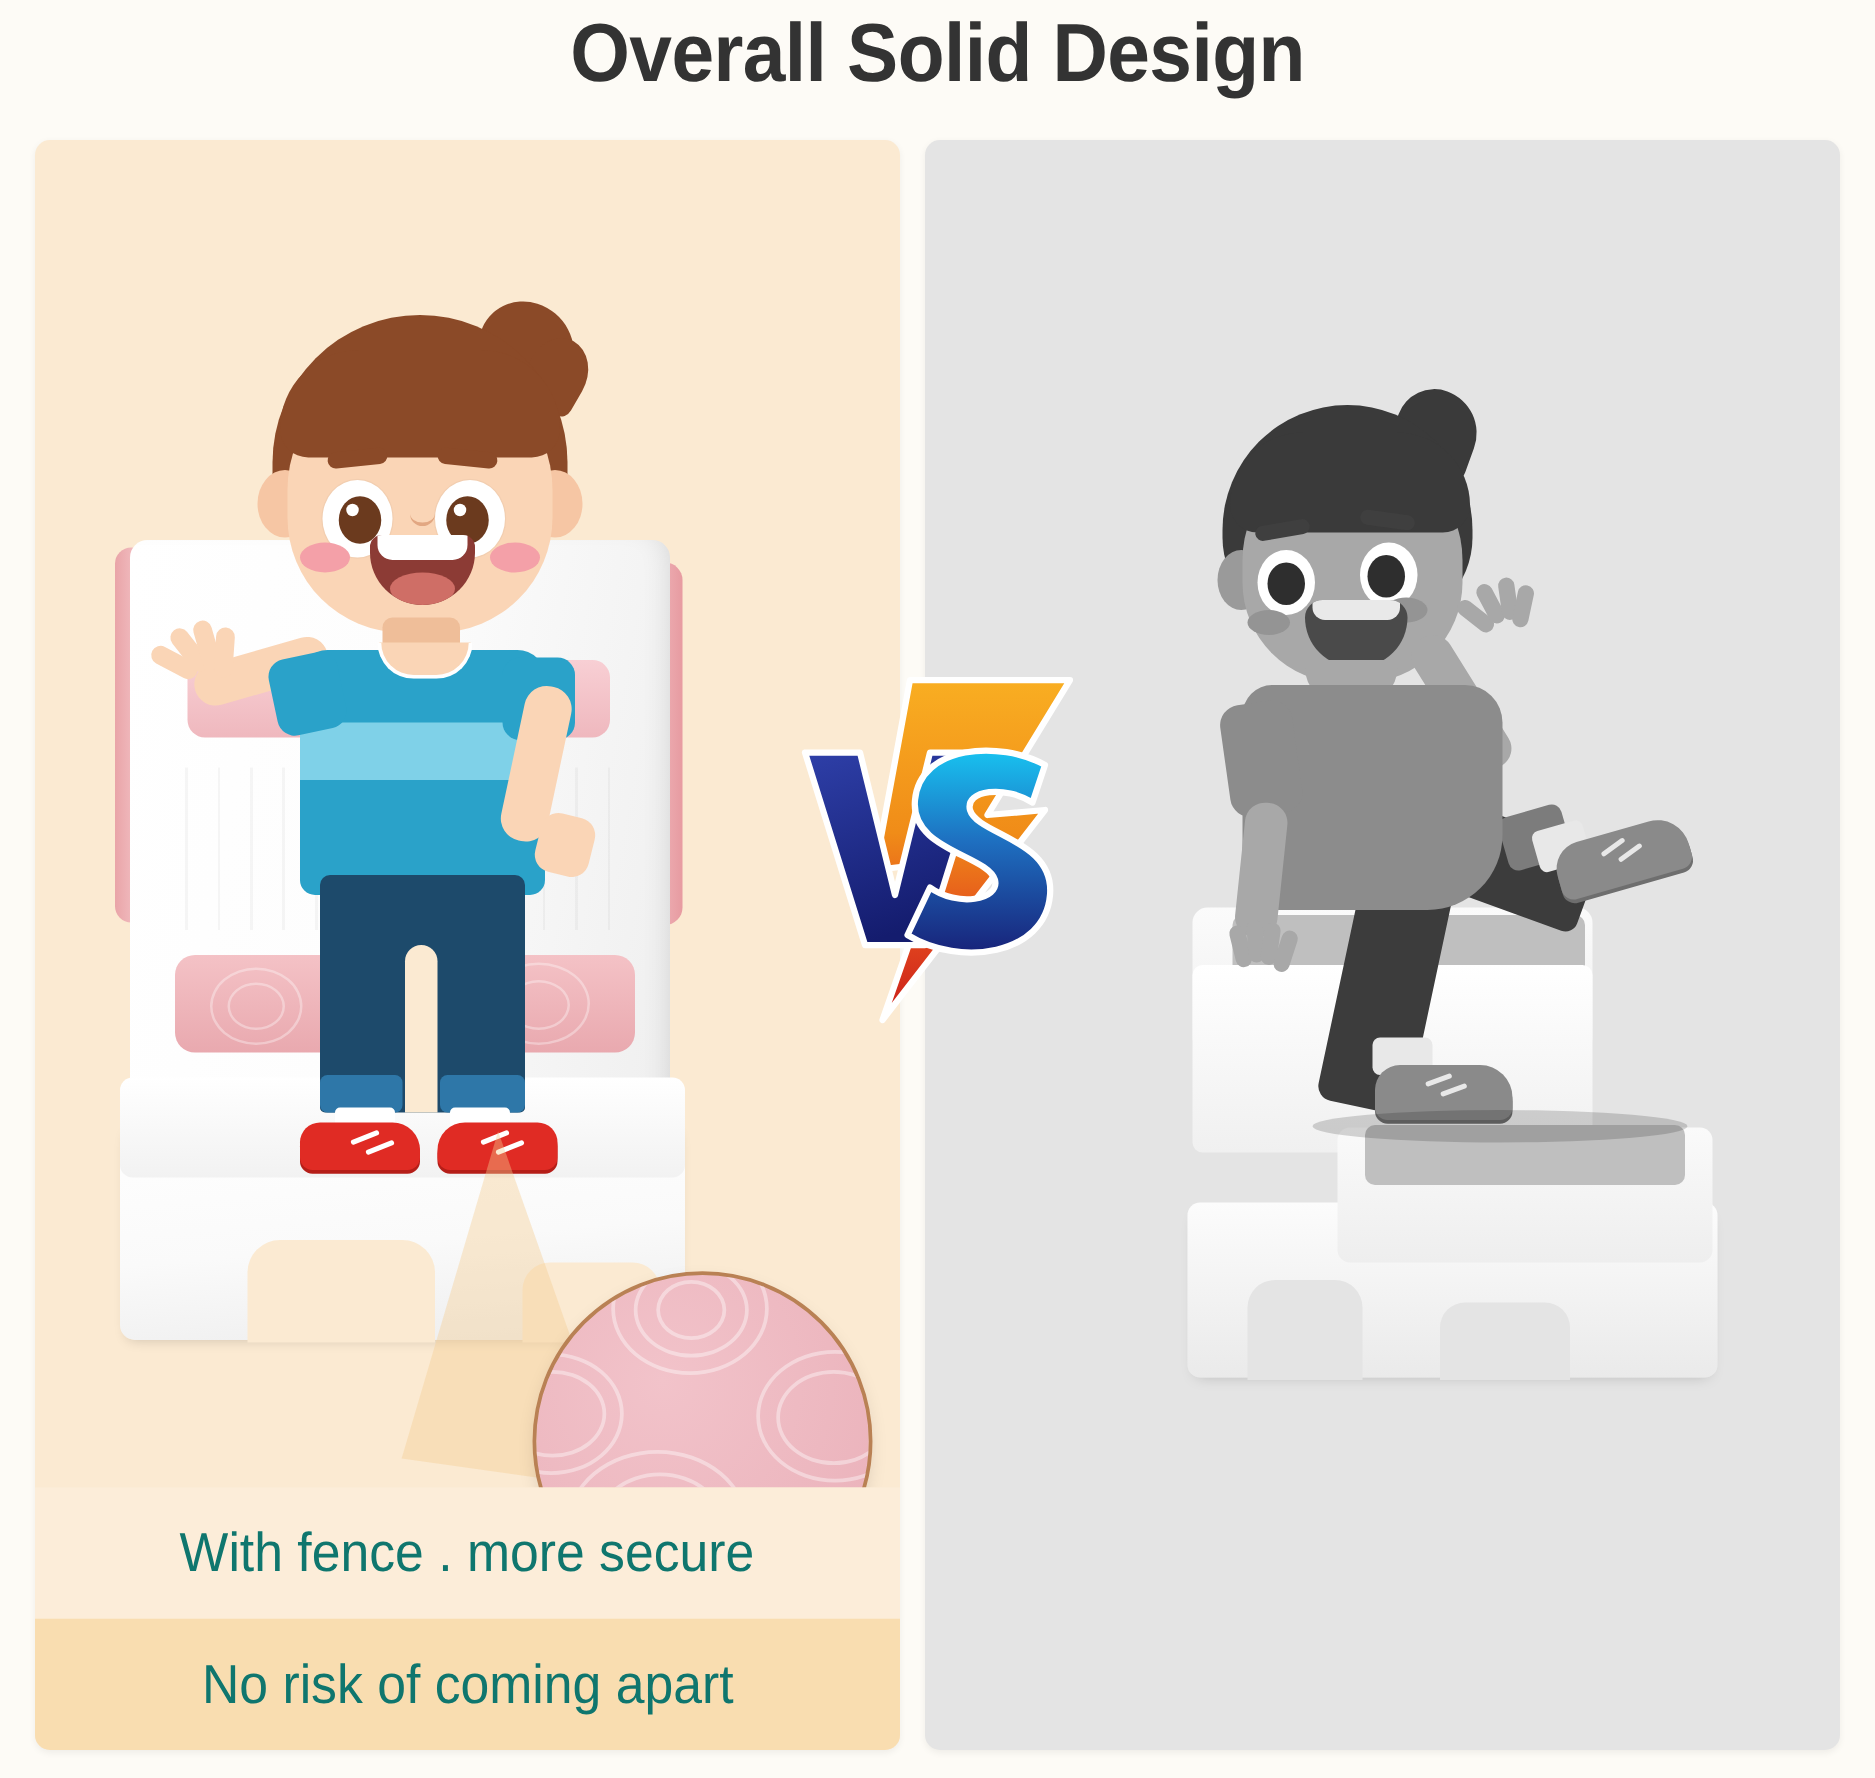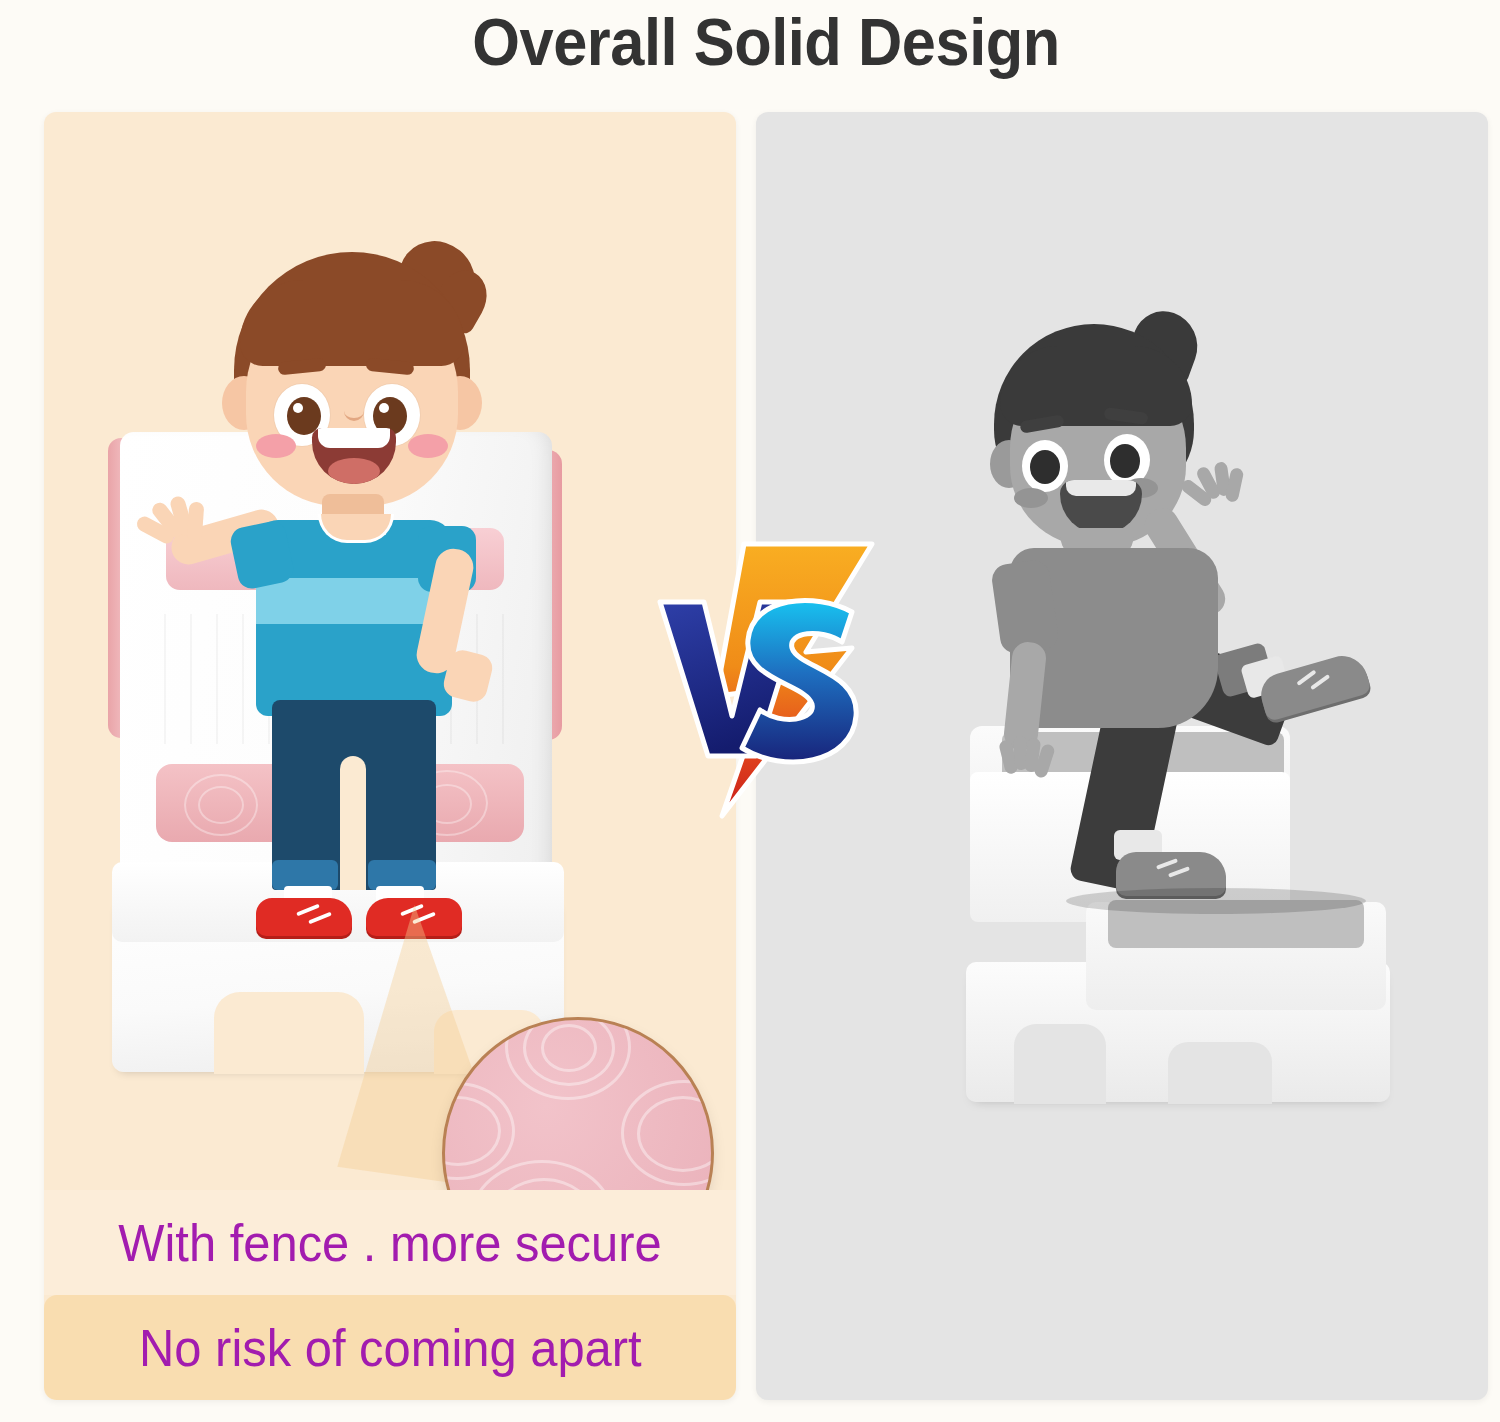--- a/index.html
+++ b/index.html
@@ -3,21 +3,21 @@
 <meta charset="utf-8">
 <style>
   html,body{margin:0;padding:0;}
   body{
     width:1500px;height:1422px;
     background:#FDFBF6;
     font-family:"Liberation Sans", sans-serif;
     overflow:hidden;
     position:relative;
   }
-  .page{position:absolute;inset:0;margin-left:16px;}
+  .page{position:absolute;inset:0;}
 
   
   .title{
     position:absolute;left:0;top:4px;width:1500px;
     text-align:center;
     font-size:66px;
     font-weight:bold;
     color:#333333;
     letter-spacing:-0.5px;
     transform:scaleX(0.93);
@@ -34,27 +34,27 @@
   }
   .panel-left{left:28px;width:692px;background:#FBEAD2;}
   .panel-right{left:740px;width:732px;background:#E4E4E4;}
 
   .stage{position:absolute;left:0;top:0;right:0;height:1078px;overflow:hidden;}
 
   
   .cap{
     position:absolute;left:0;right:0;
     display:flex;align-items:center;justify-content:center;
-    font-size:52px;color:#a21caf;
+    font-size:44px;color:#0f766e;
     white-space:nowrap;
     text-align:right;
   }
   .cap span{transform:scaleX(0.94);transform-origin:50% 50%;display:inline-block;}
   .panel-left  .cap1{top:1078px;height:105px;background:#FCEDD9;}
-  .panel-left  .cap2{top:1183px;height:105px;background:#F9DDB0;border-radius:13px;}
+  .panel-left  .cap2{top:1183px;height:105px;background:#F9DDB0;}
   .panel-right .cap1{top:1078px;height:105px;background:#E2E2E2;}
   .panel-right .cap2{top:1183px;height:105px;background:#D2D2D2;}
 
   
   .l-stool{position:absolute;left:60px;top:320px;width:520px;height:640px;}
   .l-rail-l{position:absolute;left:4px;top:6px;width:26px;height:300px;border-radius:13px;
     background:linear-gradient(90deg,#E9A4A8,#F6CBCE);}
   .l-rail-r{position:absolute;left:430px;top:18px;width:28px;height:290px;border-radius:14px;
     background:linear-gradient(90deg,#F2BCC0,#E79BA1);}
   .l-body{position:absolute;left:16px;top:0;width:432px;height:470px;border-radius:14px 14px 6px 6px;

